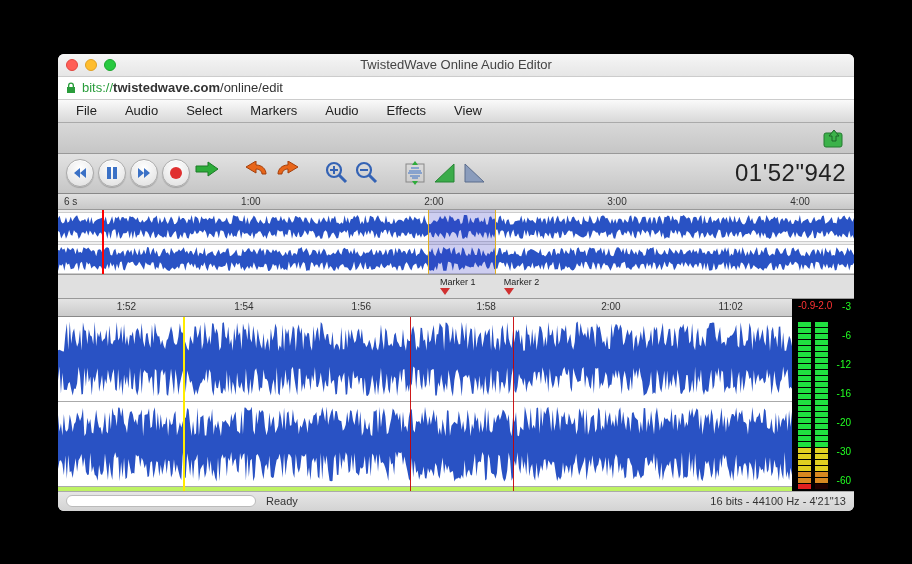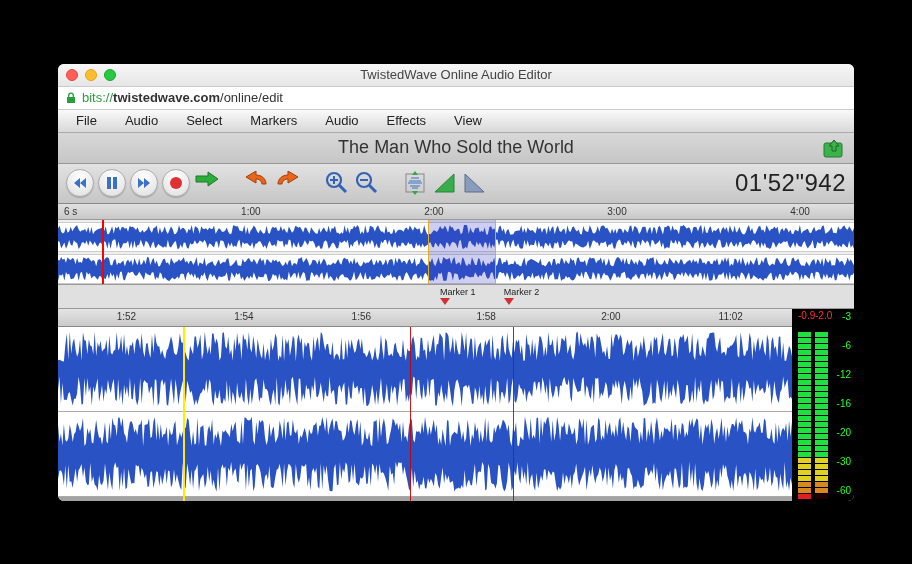--- a/index.html
+++ b/index.html
@@ -28,21 +28,21 @@
 .ruler span { position: absolute; }
 .overview { height: 65px; background: #efefef; border-bottom: 1px solid #999; position: relative; }
 .ovtrack { position: absolute; left: 0; right: 0; height: 30px; background: #fff; border-top: 1px solid #ccc; border-bottom: 1px solid #ccc; }
 .ovtrack:nth-child(1){ top: 2px; } .ovtrack:nth-child(2){ top: 34px; }
 .ovsel { position: absolute; top: 0; height: 100%; background: rgba(60,60,200,0.25); border-left: 1px solid #e0b020; border-right: 1px solid #e0b020; }
 .ovhead { position: absolute; top: 0; height: 100%; width: 2px; background: red; }
 .markerrow { height: 24px; background: #e0e0e0; border-bottom: 1px solid #999; position: relative; font-size: 9px; color: #222; }
 .marker { position: absolute; top: 2px; display: flex; flex-direction: column; align-items: flex-start; }
 .markertri { width: 0; height: 0; border-left: 5px solid transparent; border-right: 5px solid transparent; border-top: 7px solid #d03030; margin-top: 1px; }
 .mainarea { display: flex; height: 192px; }
-.tracks { flex: 1; position: relative; background: #a3a3a3; }
+.tracks { flex: 1; position: relative; background: #bef264; }
 .zruler { height: 18px; background: linear-gradient(#e4e4e4,#cacaca); border-bottom: 1px solid #888; position: relative; font-size: 10px; color: #333; }
 .zruler span { position: absolute; top: 2px; }
 .ztrack { height: 85px; background: #fff; border-bottom: 1px solid #aaa; position: relative; overflow: hidden; }
 .zhead { position: absolute; top: 0; height: 100%; width: 1px; background: rgba(200,0,0,0.9); }
 .zcursor { position: absolute; top: 18px; bottom: 0; width: 2px; background: #ffec00; }
 .meters { width: 62px; background: #000; position: relative; display: flex; padding: 2px 2px 2px 6px; gap: 4px; }
 .meterbar { flex: 1; display: flex; flex-direction: column-reverse; gap: 1px; position: relative; }
 .seg { width: 100%; height: 5px; }
 .scale { width: 20px; display: flex; flex-direction: column; justify-content: space-between; font-size: 10px; color: #2f2; text-align: right; padding: 0 1px 2px 0; }
 .peak { font-size: 10px; color: #f33; text-align: center; position: absolute; top: -1px; width: 100%; }
@@ -75,21 +75,20 @@
   <div class="menubar">
     <span>File</span>
     <span>Audio</span>
     <span>Select</span>
     <span>Markers</span>
     <span>Audio</span>
     <span>Effects</span>
     <span>View</span>
   </div>
   <div class="doctitle">
-    <span>The Man Who Sold the World</span>
     <svg class="saveicon" viewBox="0 0 24 22">
         <rect x="2" y="6" width="18" height="14" rx="2" fill="#3cb24a" stroke="#247a30"></rect>
         <path d="M12 3l5 6h-3v5h-4v-5H7l5-6z" fill="#3cb24a" stroke="#1d6428"></path>
       </svg>
   </div>
   <div class="toolbar">
     <div class="btngrp">
       <div class="tbtn">
           <svg width="16" height="16" viewBox="0 0 16 16">
             <path fill="#3b71c6" d="M8 3L2 8l6 5V3zm6 0L8 8l6 5V3z"></path>
@@ -278,13 +277,20 @@
         <span>-6</span>
         <span>-12</span>
         <span>-16</span>
         <span>-20</span>
         <span>-30</span>
         <span>-60</span>
       </div>
     </div>
   </div>
 
+  <div class="statusbar">
+    <div style="display:flex;align-items:center">
+      <div class="scroll"></div>
+      <span>Ready</span>
+    </div>
+    <span>16 bits - 44100 Hz - 4'21"13</span>
+  </div>
 </div>
 
 </body></html>

